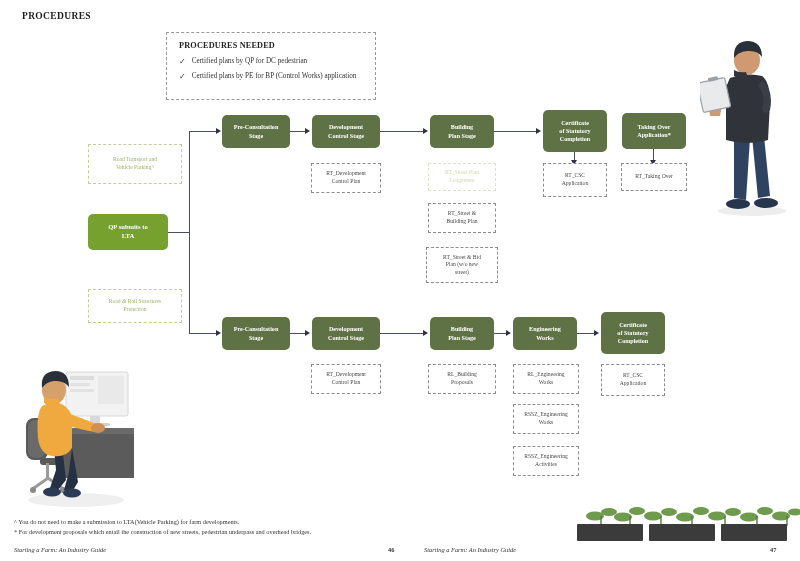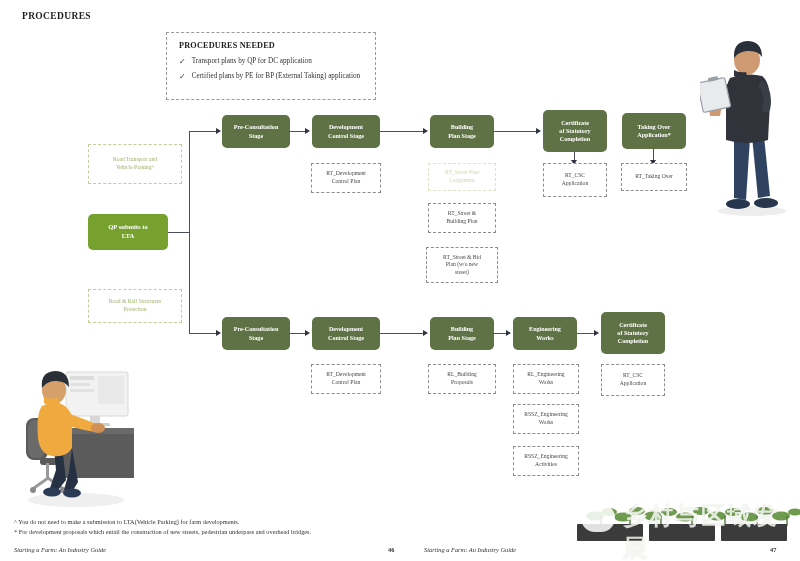--- a/index.html
+++ b/index.html
@@ -117,25 +117,25 @@
 <body>
 
 <div class="page">
 
   <div class="proc-title">PROCEDURES</div>
 
   <div class="docs-panel">
     <div class="docs-title">PROCEDURES NEEDED</div>
     <div class="docs-item">
       <span class="check">✓</span>
-      <span>Transport plans by QP for DC application</span>
+      <span>Certified plans by QP for DC pedestrian</span>
     </div>
     <div class="docs-item">
       <span class="check">✓</span>
-      <span>Certified plans by PE for BP (External Taking) application</span>
+      <span>Certified plans by PE for BP (Control Works) application</span>
     </div>
   </div>
 
   <div class="hline" style="left:168px;top:232px;width:22px;"></div>
   <div class="vline" style="left:189px;top:131px;height:202px;"></div>
   <div class="hline" style="left:189px;top:131px;width:28px;"></div>
   <div class="arrow-r" style="left:216px;top:128px;"></div>
   <div class="hline" style="left:189px;top:333px;width:28px;"></div>
   <div class="arrow-r" style="left:216px;top:330px;"></div>
 
@@ -370,18 +370,14 @@
         <line x1="150" y1="18" x2="150" y2="28"></line>
           <line x1="182" y1="18" x2="182" y2="28"></line>
         <line x1="212" y1="18" x2="212" y2="28"></line>
       </g>
       <rect x="2" y="26" width="66" height="17" rx="1" fill="#3b3b3b"></rect>
       <rect x="74" y="26" width="66" height="17" rx="1" fill="#3b3b3b"></rect>
       <rect x="146" y="26" width="66" height="17" rx="1" fill="#3b3b3b"></rect>
     </svg>
   </div>
 
-  <div class="wm">
-    <div class="wm-badge"></div>
-    <div class="wm-text">乡村与区域发展</div>
-  </div>
 
 </div>
 
 </body></html>

